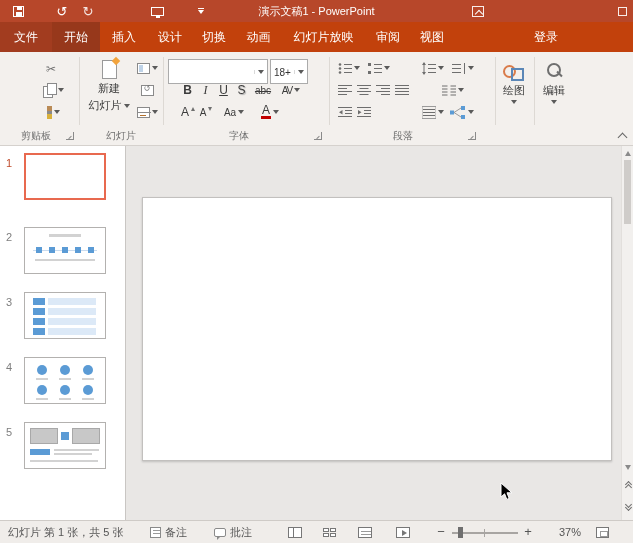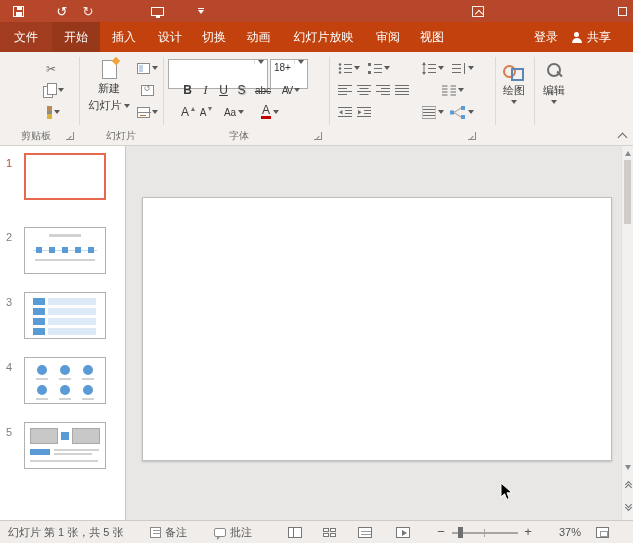--- a/index.html
+++ b/index.html
@@ -59,21 +59,21 @@
   .paint{width:5px;height:13px;background:linear-gradient(#B98A55 0 5px,#8a8a8a 5px 8px,#D9B13B 8px 13px)}
   .nslide{width:15px;height:19px;background:#fff;border:1px solid #999;position:relative;margin-top:3px}
   .nslide::after{content:"";position:absolute;right:-3px;top:-3px;width:6px;height:6px;background:#F2A33C;transform:rotate(45deg)}
   .lay{width:13px;height:11px;border:1px solid #8a8a8a;background:#fff;position:relative}
   .lay::after{content:"";position:absolute;left:1px;top:1px;width:4px;height:7px;background:#BFD3E8}
   .rsticon{width:13px;height:11px;border:1px solid #8a8a8a;background:#fff;position:relative}
   .rsticon::after{content:"↺";position:absolute;left:2px;top:-2px;font-size:8px;color:#777}
   .sect{width:13px;height:11px;border:1px solid #8a8a8a;background:#fff;position:relative}
   .sect::before{content:"";position:absolute;left:0;top:4px;width:13px;height:1px;background:#8a8a8a}
   .sect::after{content:"";position:absolute;left:2px;top:7px;width:6px;height:1px;background:#B5722D}
-  .combo{position:absolute;top:7px;height:30px;background:#fff;border:1px solid #ABABAB;display:flex;align-items:flex-start}
+  .combo{position:absolute;top:7px;height:25px;background:#fff;border:1px solid #ABABAB;display:flex;align-items:center}
   .combo .val{flex:1;font-size:10px;color:#333;padding:2px 3px 0 3px;text-align:left}
   .combo .dda{width:13px;border-left:1px solid #D9D9D9;display:flex;align-items:center;justify-content:center}
   .fb{position:absolute;height:18px;display:flex;align-items:center;justify-content:center;gap:2px;font-size:12px;color:#3b3b3b}
   .fb .bold{font-weight:bold}
   .fb .ital{font-style:italic;font-family:"Liberation Serif",serif}
   .fb .undl{text-decoration:underline}
   .fb .shdw{text-shadow:1px 1px 1px #aaa}
   .fb .strk{font-size:10px;text-decoration:line-through}
   .fb .avsp{font-size:10px;letter-spacing:-1px}
   .fb .case{font-size:10px}
@@ -156,43 +156,40 @@
       </div>
     <div class="qat-btn" style="left:148px;width:18px">
         <span class="mon"></span>
       </div>
     <div class="qat-btn" style="left:194px;width:14px">
       <span class="qddwrap">
           <i></i>
           <span class="dd w"></span>
         </span>
     </div>
+    <div class="title-text">演示文稿1 - PowerPoint</div>
     <div class="qat-btn" style="left:470px;width:16px">
         <span class="rdo"></span>
       </div>
     <div class="qat-btn" style="left:614px;width:16px">
         <span class="rst"></span>
       </div>
   </div>
 
   <div class="ab tabrow">
     <div class="tab file" style="left:0;width:52px">文件</div>
     <div class="tab active" style="left:52px;width:48px">开始</div>
     <div class="tab" style="left:100px;width:48px">插入</div>
     <div class="tab" style="left:148px;width:44px">设计</div>
     <div class="tab" style="left:192px;width:44px">切换</div>
     <div class="tab" style="left:236px;width:45px">动画</div>
     <div class="tab" style="left:281px;width:85px">幻灯片放映</div>
     <div class="tab" style="left:366px;width:44px">审阅</div>
     <div class="tab" style="left:410px;width:44px">视图</div>
     <div class="tab" style="left:530px;width:32px">登录</div>
-    <div class="sharebtn" style="left:564px">
-      <span class="person"></span>
-      <span>共享</span>
-    </div>
   </div>
 
   <div class="ab ribbon">
 
     <div class="sbtn" style="left:40px;top:7px;width:22px">
         <span class="cut-ic"></span>
       </div>
     <div class="sbtn" style="left:40px;top:29px;width:26px">
         <span class="copyic"></span>
         <span class="dd"></span>
@@ -431,20 +428,21 @@
             <rect x="11" y="0" width="4" height="4"></rect>
             <rect x="11" y="9" width="4" height="4"></rect>
           </g>
           <g stroke="#9a9a9a">
             <line x1="4" y1="6.5" x2="11" y2="2"></line>
             <line x1="4" y1="6.5" x2="11" y2="11"></line>
           </g>
         </svg>
       <span class="dd"></span>
     </div>
+    <div class="grp-label" style="left:330px;width:146px">段落</div>
     <div class="launcher" style="left:468px"></div>
     <div class="vsep" style="left:495px"></div>
 
     <div class="bigbtn" style="left:497px;width:34px">
       <span class="shapes"></span>
       <span>绘图</span>
       <span class="dd"></span>
     </div>
     <div class="vsep" style="left:534px"></div>
 

